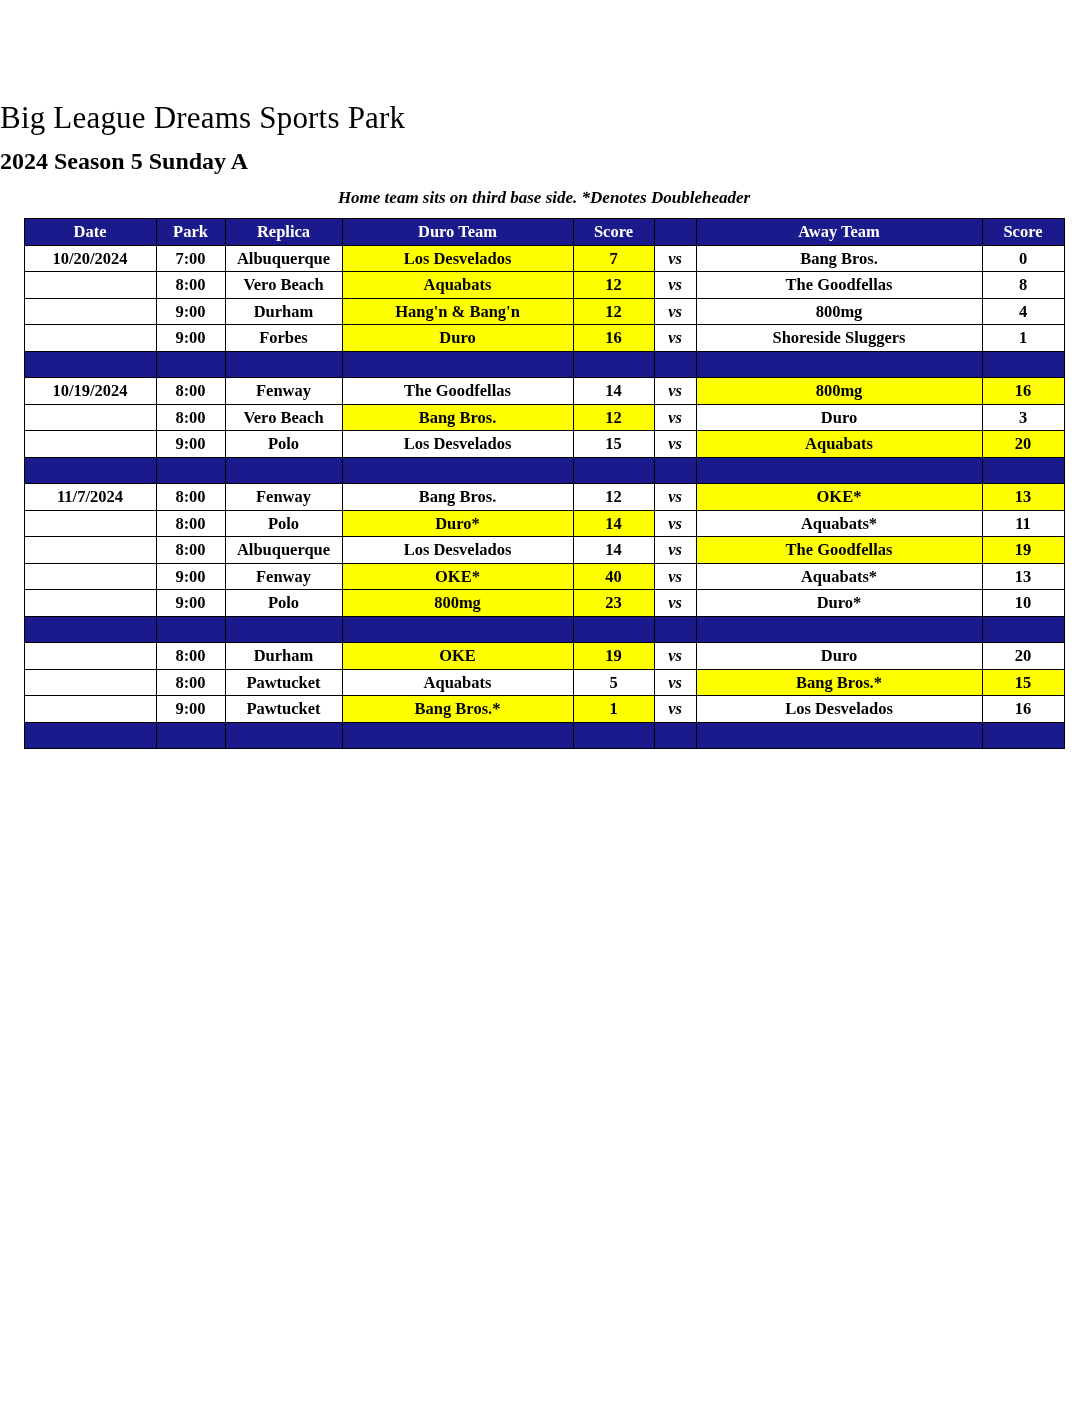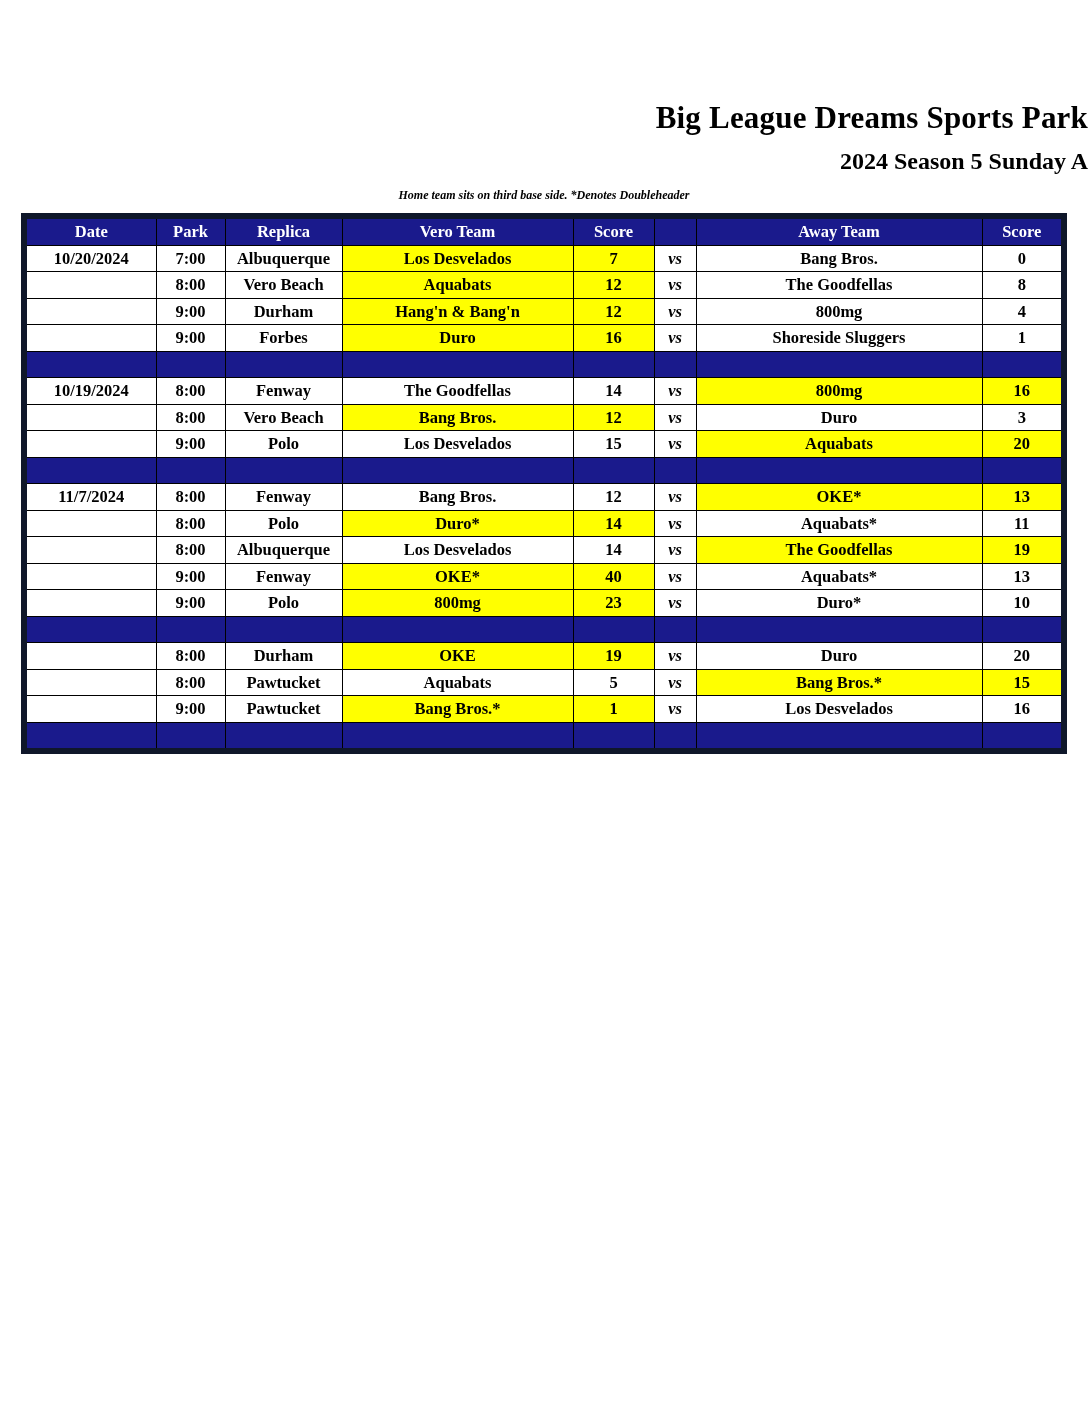--- a/index.html
+++ b/index.html
@@ -13,46 +13,46 @@
     font-family: "Liberation Serif", serif;
     color: #000000;
   }
   .page {
     width: 1088px;
     height: 1408px;
     position: relative;
     box-sizing: border-box;
   }
   .title {
-    text-align: right;
+    text-align: left;
     font-size: 31px;
-    font-weight: bold;
+    font-weight: normal;
     margin-top: 100px;
     letter-spacing: 0.2px;
   }
   .subtitle {
-    text-align: right;
+    text-align: left;
     font-size: 24px;
     font-weight: bold;
     margin-top: 12px;
   }
   .note {
     text-align: center;
-    font-size: 12px;
+    font-size: 17px;
     font-weight: bold;
     font-style: italic;
     margin-top: 13px;
     margin-bottom: 10px;
   }
   table.sched {
     border-collapse: collapse;
     table-layout: fixed;
     margin: 0 auto;
     width: 1040px;
-    border: 6px solid #0f172a;
+    border: 1px solid #0f172a;
   }
   table.sched td, table.sched th {
     border: 1px solid #000000;
     font-size: 16.5px;
     font-weight: bold;
     text-align: center;
     padding: 0;
     height: 25.5px;
     line-height: 25.5px;
     overflow: hidden;
@@ -110,21 +110,21 @@
       <col class="c-hs">
         <col class="c-vs">
         <col class="c-away">
         <col class="c-as">
     </colgroup>
     <thead>
       <tr>
         <th>Date</th>
         <th>Park</th>
         <th>Replica</th>
-        <th>Vero Team</th>
+        <th>Duro Team</th>
         <th>Score</th>
         <th></th>
         <th>Away Team</th>
         <th>Score</th>
       </tr>
     </thead>
     <tbody id="sched-body">
         <tr>
           <td>10/20/2024</td>
           <td>7:00</td>

